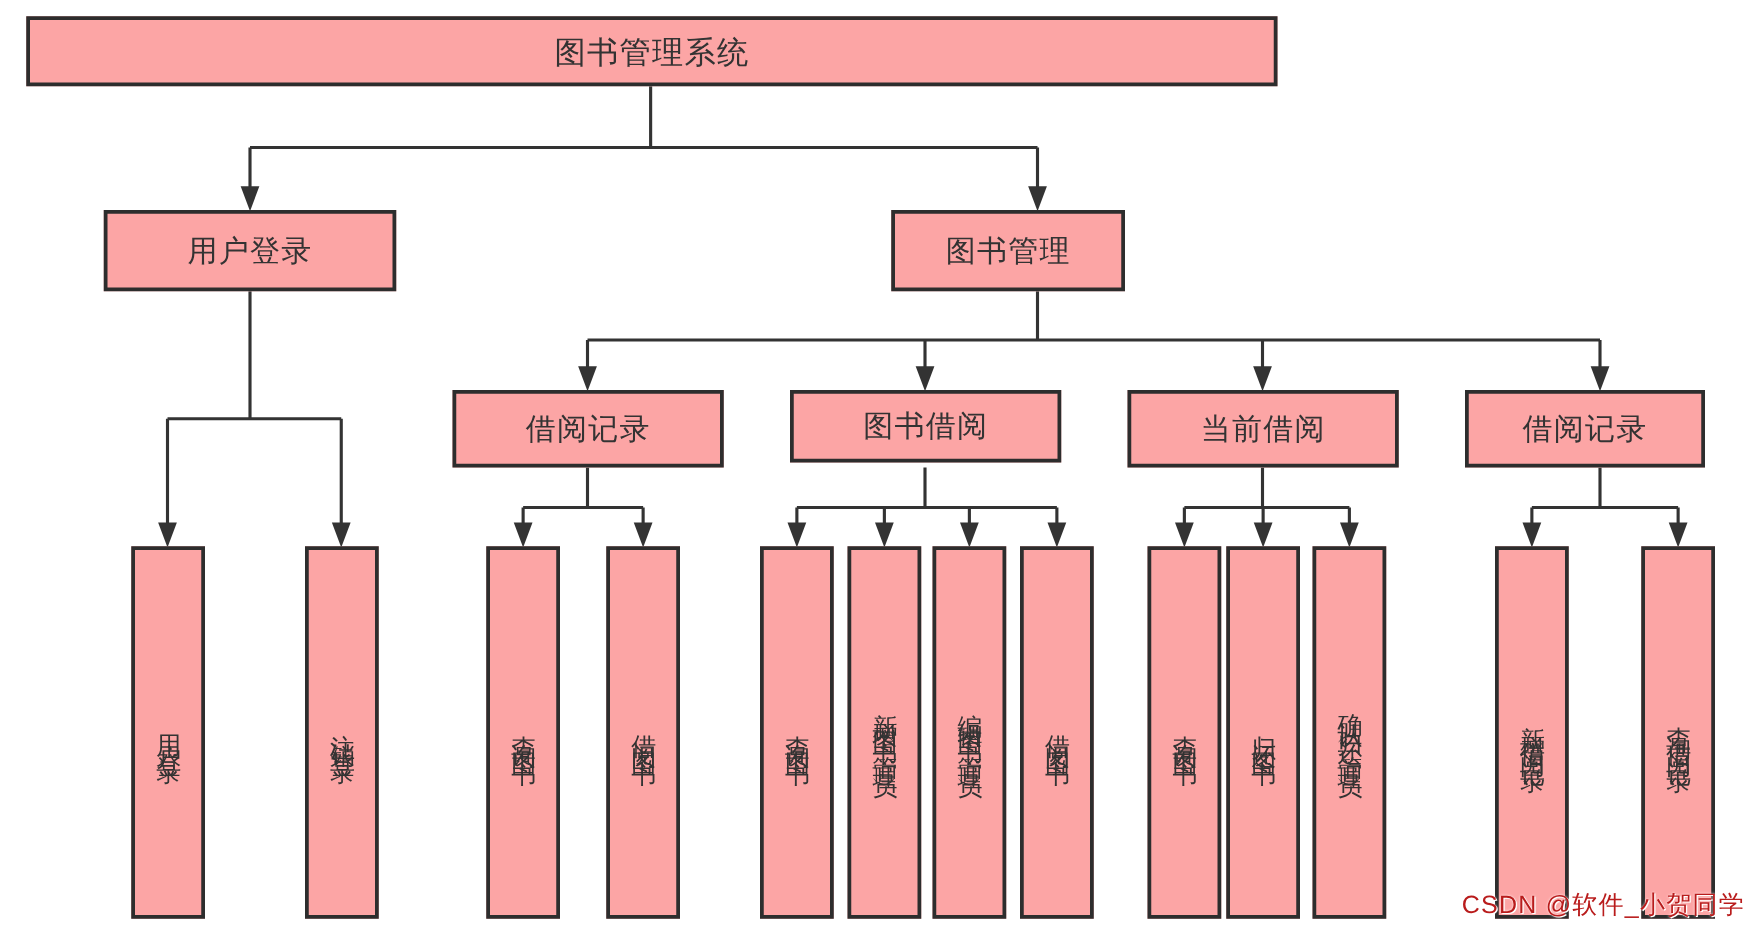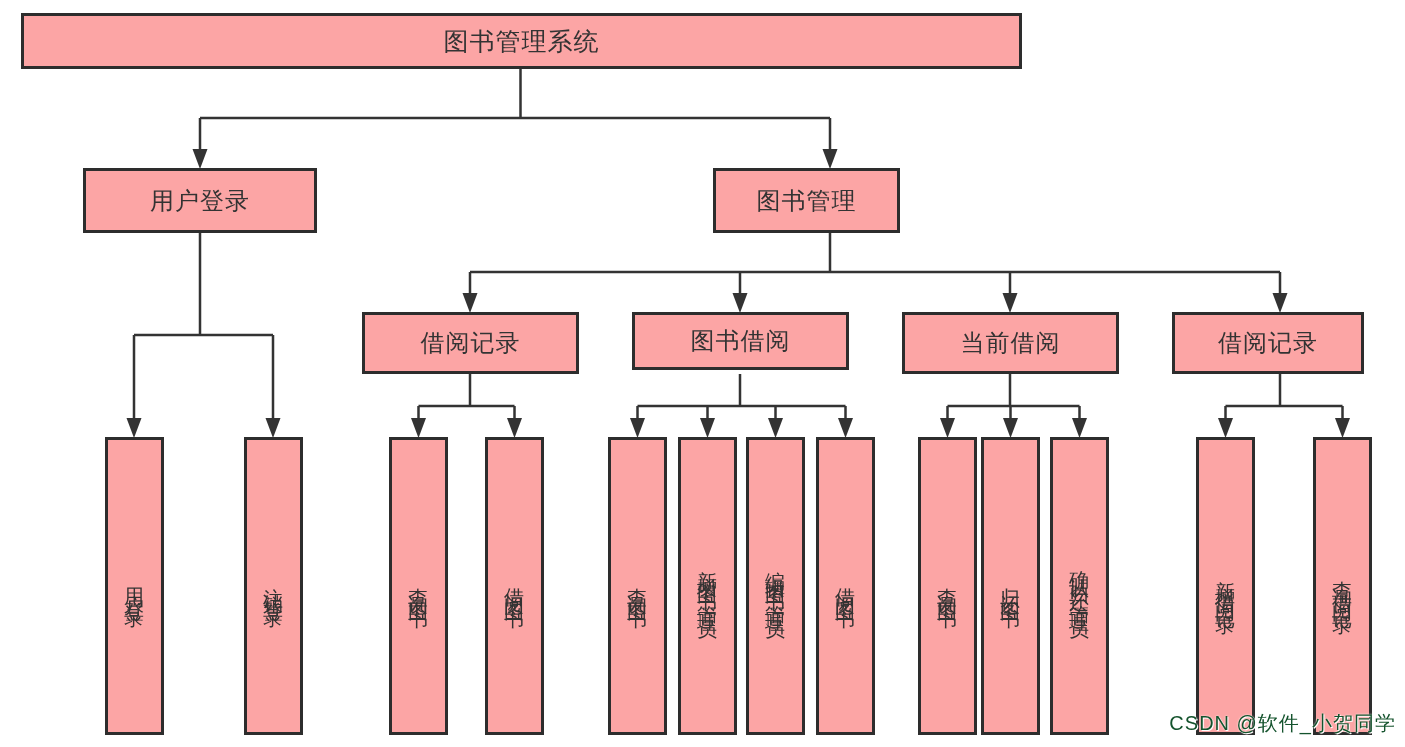--- a/index.html
+++ b/index.html
@@ -61,21 +61,21 @@
   .p-f9  { left: 918px;  }
   .p-f10 { left: 981px;  }
   .p-f11 { left: 1050px; }
   .p-f12 { left: 1196px; }
   .p-f13 { left: 1313px; }
   .watermark {
     position: absolute;
     right: 9px;
     top: 710px;
     font-size: 20px;
-    color: #14532d;
+    color: #b91c1c;
     letter-spacing: 1px;
     text-shadow: 0 0 2px #ffffff, 1px 1px 0 #ffffff;
     z-index: 3;
     white-space: nowrap;
   }
 </style>
 </head>
 <body>
 
 <svg id="connectors" viewBox="0 0 1405 747" xmlns="http://www.w3.org/2000/svg">

